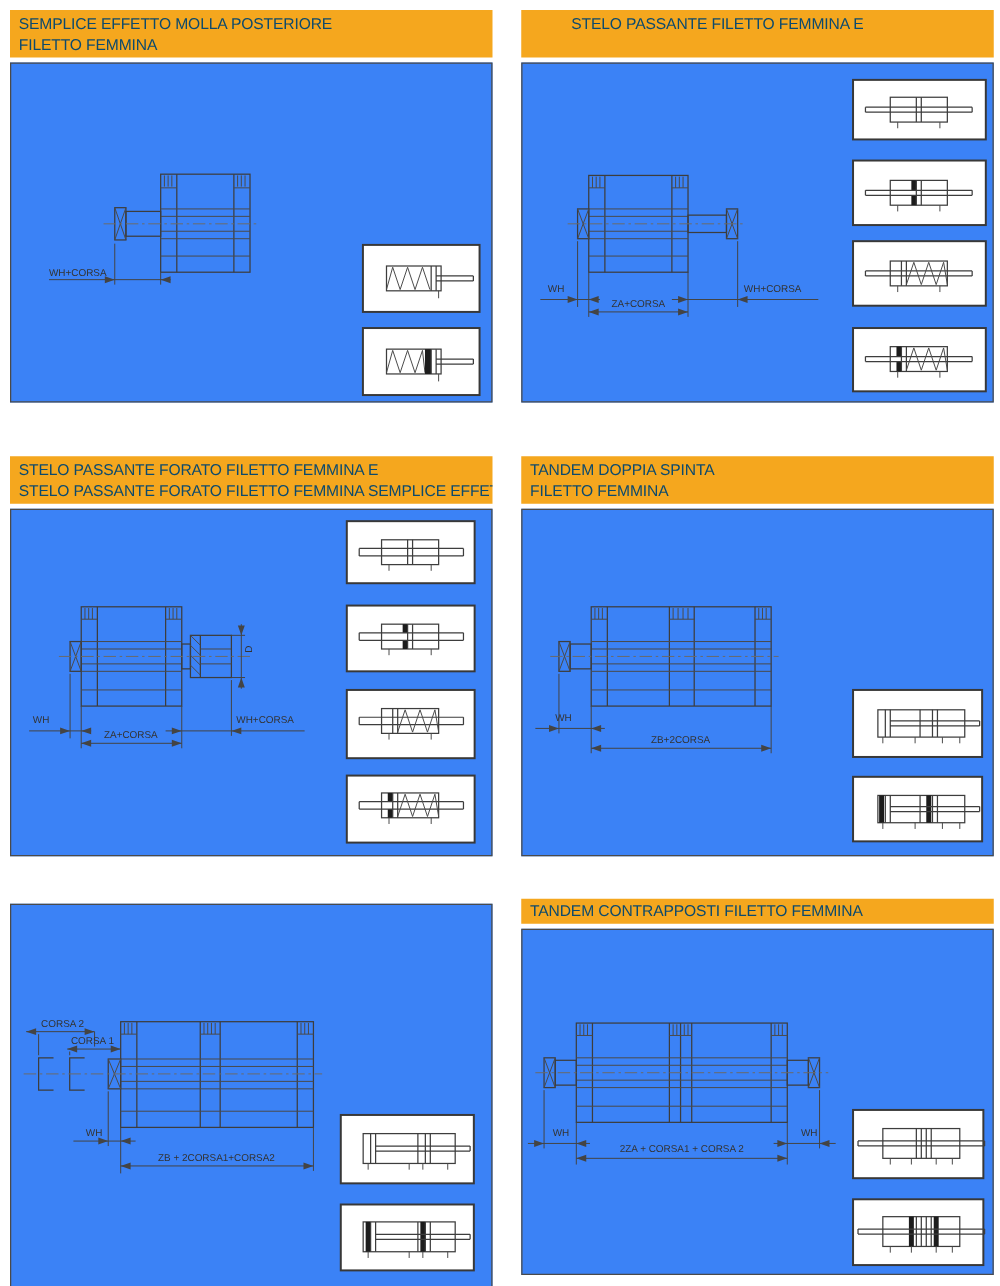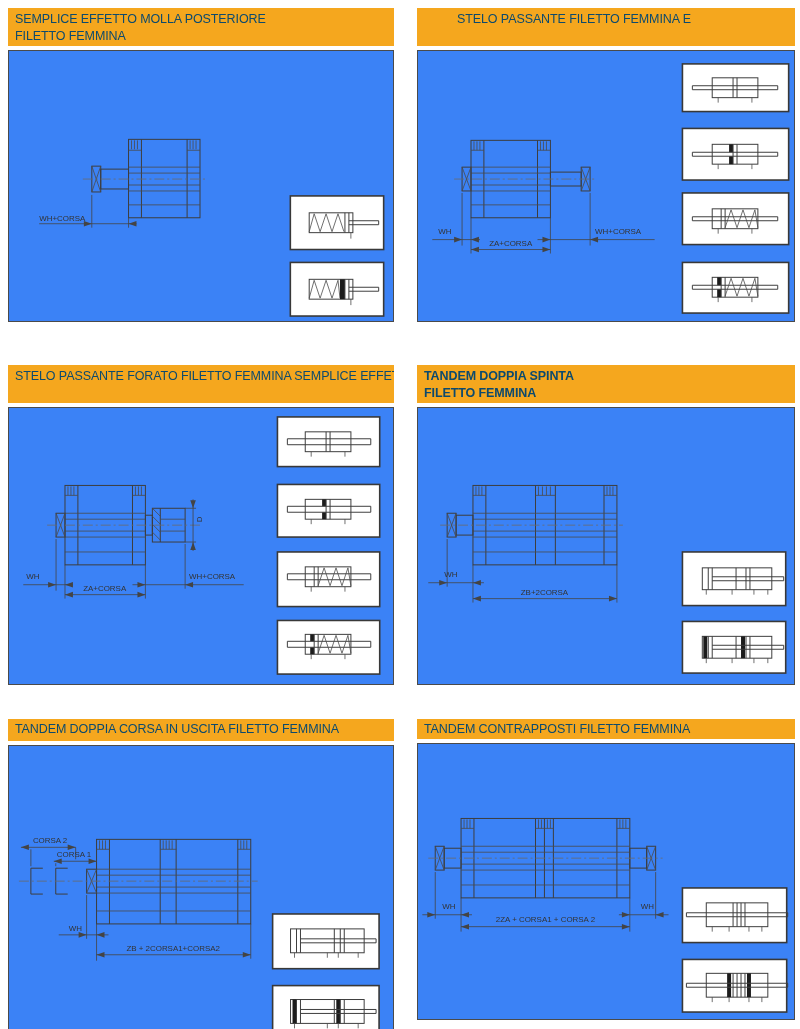--- a/index.html
+++ b/index.html
@@ -126,20 +126,21 @@
         <path class="ln" d="M305,228 V248 M309,228 V248 M276,236 H362 M276,240 H362 M276,236 V240 M362,236 V240"></path>
         <path class="tn" d="M309,247 L315,229 L321,247 L327,229 L333,247 L339,229 L342,247"></path>
         <path class="tn" d="M302,248 v5 M336,248 v5"></path>
       </g>
     </svg>
   </div>
 </section>
 
 <section class="panel" style="left:8px;top:365px;width:386px;">
   <header class="hdr" style="height:38px;">
+    <div>STELO PASSANTE FORATO FILETTO FEMMINA E</div>
     <div>STELO PASSANTE FORATO FILETTO FEMMINA SEMPLICE EFFETTO</div>
   </header>
   <div class="pbody" style="width:386px;height:278px;">
     <svg viewBox="0 0 386 278">
       <g>
         <rect class="ln" x="56" y="78" width="81" height="80"></rect>
         <path class="ln" d="M69,78 V158 M124,78 V158"></path>
         <path class="tn" d="M59,79 v9 M62,79 v9 M65,79 v9 M56,88 h13 M127,79 v9 M130,79 v9 M133,79 v9 M124,88 h13"></path>
         <path class="tn" d="M56,106 h81 M56,112 h81 M56,124 h81 M56,130 h81 M56,145 h81"></path>
         <rect class="ln" x="47" y="106" width="9" height="24"></rect>
@@ -199,21 +200,21 @@
         <rect class="blk" x="303" y="241" width="4" height="7"></rect>
         <path class="ln" d="M307,228 V248 M311,228 V248 M280,235 H364 M280,241 H364 M280,235 V241 M364,235 V241"></path>
         <path class="tn" d="M311,247 L317,229 L323,247 L329,229 L335,247 L341,229 L344,247"></path>
         <path class="tn" d="M304,248 v5 M338,248 v5"></path>
       </g>
     </svg>
   </div>
 </section>
 
 <section class="panel" style="left:417px;top:365px;width:378px;">
-  <header class="hdr" style="height:38px;font-weight:bold;">
+  <header class="hdr" style="height:38px;">
     <div>TANDEM DOPPIA SPINTA</div>
     <div>FILETTO FEMMINA</div>
   </header>
   <div class="pbody" style="width:378px;height:278px;">
     <svg viewBox="0 0 378 278">
       <g>
         <rect class="ln" x="55" y="78" width="145" height="80"></rect>
         <path class="ln" d="M68,78 V158 M118,78 V158 M138,78 V158 M187,78 V158"></path>
         <path class="tn" d="M58,79 v9 M61,79 v9 M64,79 v9 M55,88 h13 M121,79 v9 M125,79 v9 M129,79 v9 M133,79 v9 M118,88 h20 M190,79 v9 M193,79 v9 M196,79 v9 M187,88 h13"></path>
         <path class="tn" d="M55,106 h145 M55,112 h145 M55,124 h145 M55,130 h145 M55,145 h145"></path>
@@ -244,23 +245,20 @@
         <rect class="blk" x="287" y="230" width="4" height="22"></rect>
         <rect class="blk" x="325" y="230" width="4" height="22"></rect>
         <path class="ln" d="M320,230 V252 M292,230 V252 M296,230 V252 M330,230 V252 M334,230 V252 M296,239 H368 M296,243 H368 M368,239 V243"></path>
         <path class="tn" d="M290,252 v5 M316,252 v5 M338,252 v5 M352,252 v5"></path>
       </g>
     </svg>
   </div>
 </section>
 
 <section class="panel" style="left:8px;top:719px;width:386px;">
-  <header class="hdr" style="height:22px;padding-top:2px;">
-    <div>TANDEM DOPPIA CORSA IN USCITA FILETTO FEMMINA</div>
-  </header>
   <div class="pbody" style="width:386px;height:325px;">
     <svg viewBox="0 0 386 277">
       <g>
         <rect class="ln" x="88" y="70" width="155" height="85"></rect>
         <path class="ln" d="M101,70 V155 M152,70 V155 M168,70 V155 M230,70 V155"></path>
         <path class="tn" d="M91,71 v9 M94,71 v9 M97,71 v9 M88,80 h13 M155,71 v9 M158,71 v9 M161,71 v9 M164,71 v9 M152,80 h16 M233,71 v9 M236,71 v9 M239,71 v9 M230,80 h13"></path>
         <path class="tn" d="M88,100 h155 M88,106 h155 M88,118 h155 M88,124 h155 M88,142 h155"></path>
         <rect class="ln" x="78" y="100" width="10" height="24"></rect>
         <path class="tn" d="M78,100 L88,124 M88,100 L78,124"></path>
         <path class="ln" d="M34,99 H22 V125 H34"></path>

